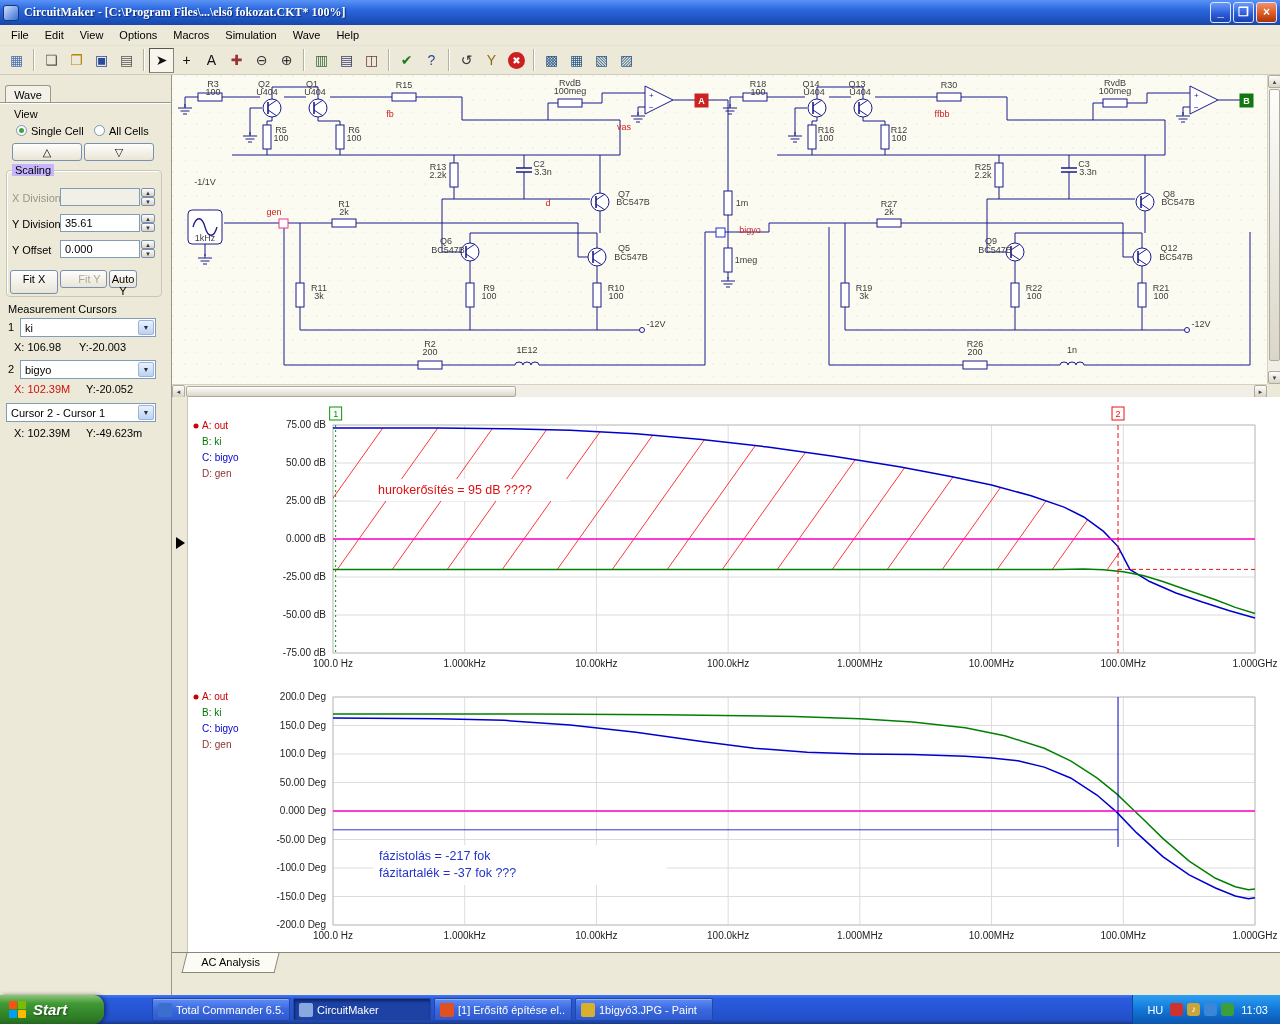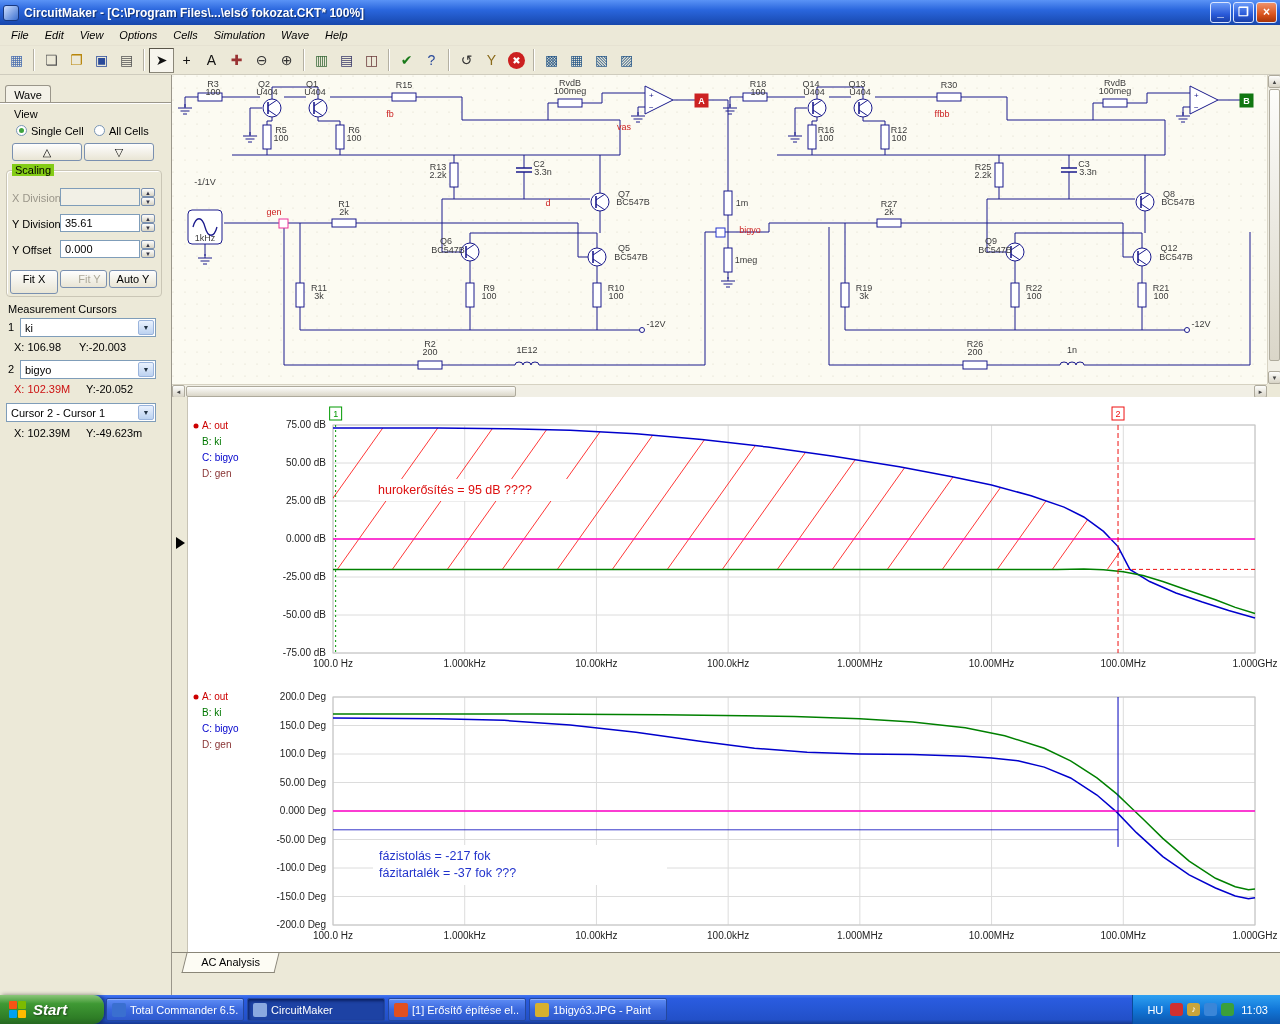--- a/index.html
+++ b/index.html
@@ -4,46 +4,46 @@
 <style>
 *{margin:0;padding:0;box-sizing:border-box;}
 body{font-family:"Liberation Sans",sans-serif;background:#444;}
 #screen{position:relative;width:1280px;height:1024px;background:#ece9d8;overflow:hidden;font-size:11px;color:#000;}
 
 
 #titlebar{position:absolute;left:0;top:0;width:1280px;height:25px;
  background:linear-gradient(180deg,#5a93f6 0%,#2a66dd 40%,#1747ac 100%);
  display:flex;align-items:center;padding:0 3px;}
 #app-icon{width:16px;height:16px;border-radius:3px;background:linear-gradient(135deg,#cfe0ff,#3a6fd0);border:1px solid #17387f;margin-right:5px;flex:none;}
-#title-text{color:#fff;font-weight:bold;font-size:12px;text-shadow:1px 1px 1px #0a2a6a;flex:1;white-space:nowrap;overflow:hidden;}
+#title-text{color:#fff;font-weight:bold;font-size:12px;text-shadow:1px 1px 1px #0a2a6a;flex:1;white-space:nowrap;overflow:hidden;font-family:Liberation Serif, serif;}
 .winbtn{width:21px;height:21px;margin-left:2px;border:1px solid #dce6ff;border-radius:3px;color:#fff;font-size:12px;font-weight:bold;line-height:18px;text-align:center;background:linear-gradient(180deg,#6a9af8,#2a5ad8 60%,#1a3fa8);}
 .winbtn.close{background:linear-gradient(180deg,#f0926a,#d9541e 60%,#a83408);}
 
 
-#menubar{position:absolute;top:25px;left:0;width:100%;height:21px;background:#ece9d8;display:flex;align-items:center;padding-left:3px;border-bottom:1px solid #e6e2d2;font-style:italic;}
+#menubar{position:absolute;top:25px;left:0;width:100%;height:21px;background:#ece9d8;display:flex;align-items:center;padding-left:3px;border-bottom:1px solid #e6e2d2;}
 .menu-item{padding:3px 8px;}
 #toolbar{position:absolute;top:46px;left:0;width:100%;height:29px;background:#ece9d8;border-bottom:1px solid #cfccbe;display:flex;align-items:center;padding-left:4px;}
 .tbtn{width:25px;height:25px;display:flex;align-items:center;justify-content:center;font-size:14px;border:1px solid transparent;flex:none;}
 .tbtn.pressed{border:1px solid #8a8678;border-top-color:#5a564a;border-left-color:#5a564a;background:#f7f5ed;}
 .tsep{width:2px;height:22px;border-left:1px solid #b4b0a2;border-right:1px solid #fff;margin:0 4px;flex:none;}
 .roundicon{width:17px;height:17px;border-radius:50%;display:flex;align-items:center;justify-content:center;font-size:10px;}
 
 
 #sidebar{position:absolute;left:0;top:75px;width:172px;height:920px;background:#ece9d8;border-right:1px solid #9a968a;}
 #wave-tab{position:absolute;left:5px;top:10px;width:46px;height:18px;background:#f4f2e8;border:1px solid #9a968a;border-bottom:none;border-radius:3px 3px 0 0;text-align:center;padding-top:3px;}
 #sb-topline{position:absolute;left:0;top:27px;width:100%;height:2px;border-top:1px solid #9a968a;border-bottom:1px solid #fff;}
 .slbl{position:absolute;white-space:nowrap;}
 .dim{color:#9a968a;}
 .red{color:#cc1111;}
 .radio{position:absolute;width:11px;height:11px;border-radius:50%;background:#fff;border:1px solid #7a96b6;}
 .radio.sel::after{content:"";position:absolute;left:2px;top:2px;width:5px;height:5px;border-radius:50%;background:#3fa33f;}
 .xpbtn{position:absolute;border:1px solid #7a90b0;border-radius:3px;background:linear-gradient(180deg,#fefefe,#e9e5d5);text-align:center;font-size:11px;padding-top:2px;}
 .xpbtn.disabled{color:#aca899;padding-left:12px;}
 .groupbox{position:absolute;border:1px solid #cac6b6;border-radius:4px;box-shadow:1px 1px 0 #fff inset;}
-.gtitle{position:absolute;background:#84cc16;padding:0 3px;}
+.gtitle{position:absolute;background:#c4b5fd;padding:0 3px;}
 .textbox{position:absolute;background:#fff;border:1px solid #7f9db9;padding:2px 4px;font-size:11px;overflow:hidden;white-space:nowrap;}
 .textbox.disabled{background:#f2f0e6;color:#9a968a;}
 .spin{position:absolute;width:14px;height:18px;}
 .spin div{height:9px;border:1px solid #7a90b0;background:linear-gradient(#fdfdfd,#d8d4c4);font-size:6px;line-height:8px;text-align:center;border-radius:2px;color:#334;}
 .dropdown{position:absolute;background:#fff;border:1px solid #7f9db9;height:19px;}
 .dropdown .val{position:absolute;left:4px;top:3px;white-space:nowrap;}
 .dropdown .dbtn{position:absolute;right:1px;top:1px;width:16px;height:15px;background:linear-gradient(180deg,#eaf2fe,#bcd2f0);border:1px solid #9ab4dc;border-radius:2px;font-size:7px;line-height:14px;text-align:center;color:#234;}
 
 
 #main{position:absolute;left:172px;top:75px;width:1108px;height:920px;background:#ece9d8;}
@@ -56,21 +56,21 @@
 #plotpanel{position:absolute;left:0;top:322px;width:1108px;height:555px;background:#ece9d8;}
 #splitter{position:absolute;left:0;top:0;width:16px;height:555px;background:#ece9d8;border-right:1px solid #c8c4b6;}
 #splitter-tri{position:absolute;left:4px;top:140px;width:0;height:0;border-left:9px solid #000;border-top:6px solid transparent;border-bottom:6px solid transparent;}
 #plot-canvas{position:absolute;left:16px;top:0;width:1092px;height:555px;background:#fff;font-family:"Liberation Sans",sans-serif;}
 #tabstrip{position:absolute;left:0;top:877px;width:1108px;height:23px;background:#ece9d8;border-top:1px solid #8a8678;}
 #ac-tab{position:absolute;left:12px;top:0;height:20px;padding:3px 16px 0;background:#fdfcf4;border:1px solid #8a8678;border-top:none;transform:skewX(-14deg);}
 #ac-tab span{display:inline-block;transform:skewX(14deg);}
 
 
 #taskbar{position:absolute;left:0;top:995px;width:1280px;height:29px;display:flex;
- background:linear-gradient(180deg,#4577f2 0%,#2a5ce0 12%,#2250c8 85%,#16388e 100%);}
+ background:linear-gradient(180deg,#4577f2 0%,#2a5ce0 12%,#2250c8 85%,#16388e 100%);gap:46px;}
 #startbtn{width:104px;height:29px;flex:none;border-radius:0 11px 11px 0;
  background:linear-gradient(180deg,#8cc67a 0%,#3f9934 30%,#2e7d26 80%,#256820 100%);
  display:flex;align-items:center;gap:6px;padding-left:9px;box-shadow:2px 0 4px #0007;}
 #start-logo{width:18px;height:18px;display:grid;grid-template-columns:8px 8px;grid-template-rows:8px 8px;gap:1px;}
 #start-logo i{border-radius:1px;display:block;}
 #start-label{color:#fff;font-weight:bold;font-style:italic;font-size:15px;text-shadow:1px 1px 2px #0007;}
 #tasks{display:flex;flex:1;overflow:hidden;}
 .task{width:138px;height:23px;margin:3px 1px 0 2px;border-radius:2px;flex:none;
  background:linear-gradient(180deg,#5e8df6,#3a68dd 50%,#2f5ace);border:1px solid #24489e;
  display:flex;align-items:center;gap:4px;padding:0 5px;color:#fff;box-shadow:inset 0 1px 0 #ffffff50;}
@@ -93,21 +93,21 @@
     <div class="winbtn">_</div>
     <div class="winbtn">❐</div>
     <div class="winbtn close">×</div>
   </div>
 
   <div id="menubar">
       <span class="menu-item">File</span>
       <span class="menu-item">Edit</span>
       <span class="menu-item">View</span>
       <span class="menu-item">Options</span>
-      <span class="menu-item">Cells</span>
+      <span class="menu-item">Macros</span>
       <span class="menu-item">Simulation</span>
       <span class="menu-item">Wave</span>
       <span class="menu-item">Help</span>
     </div>
 
   <div id="toolbar">
       <div class="tbtn" style="color: rgb(74, 111, 176);">▦</div>
       <div class="tsep"></div>
       <div class="tbtn" style="color: rgb(85, 85, 85);">❏</div>
       <div class="tbtn" style="color: rgb(184, 134, 11);">❐</div>
@@ -172,21 +172,21 @@
 
     <div class="slbl" style="left:12px;top:169px">Y Offset</div>
     <div class="textbox" style="left:60px;top:165px;width:80px;height:18px">0.000</div>
     <div class="spin" style="left:141px;top:165px">
       <div>▲</div>
       <div>▼</div>
     </div>
 
     <div class="xpbtn" style="left:10px;top:195px;width:48px;height:24px">Fit X</div>
     <div class="xpbtn disabled" style="left:60px;top:195px;width:47px;height:18px">Fit Y</div>
-    <div class="xpbtn" style="left:109px;top:195px;width:48px;height:18px">Auto Y</div>
+    <div class="xpbtn" style="left:109px;top:195px;width:28px;height:18px">Auto Y</div>
 
     <div class="slbl" style="left:8px;top:228px">Measurement Cursors</div>
 
     <div class="slbl" style="left:8px;top:246px">1</div>
     <div class="dropdown" style="left:20px;top:243px;width:136px">
       <span class="val">ki</span>
       <span class="dbtn">▼</span>
     </div>
     <div class="slbl" style="left:14px;top:266px">X: 106.98</div>
     <div class="slbl" style="left:79px;top:266px">Y:-20.003</div>

